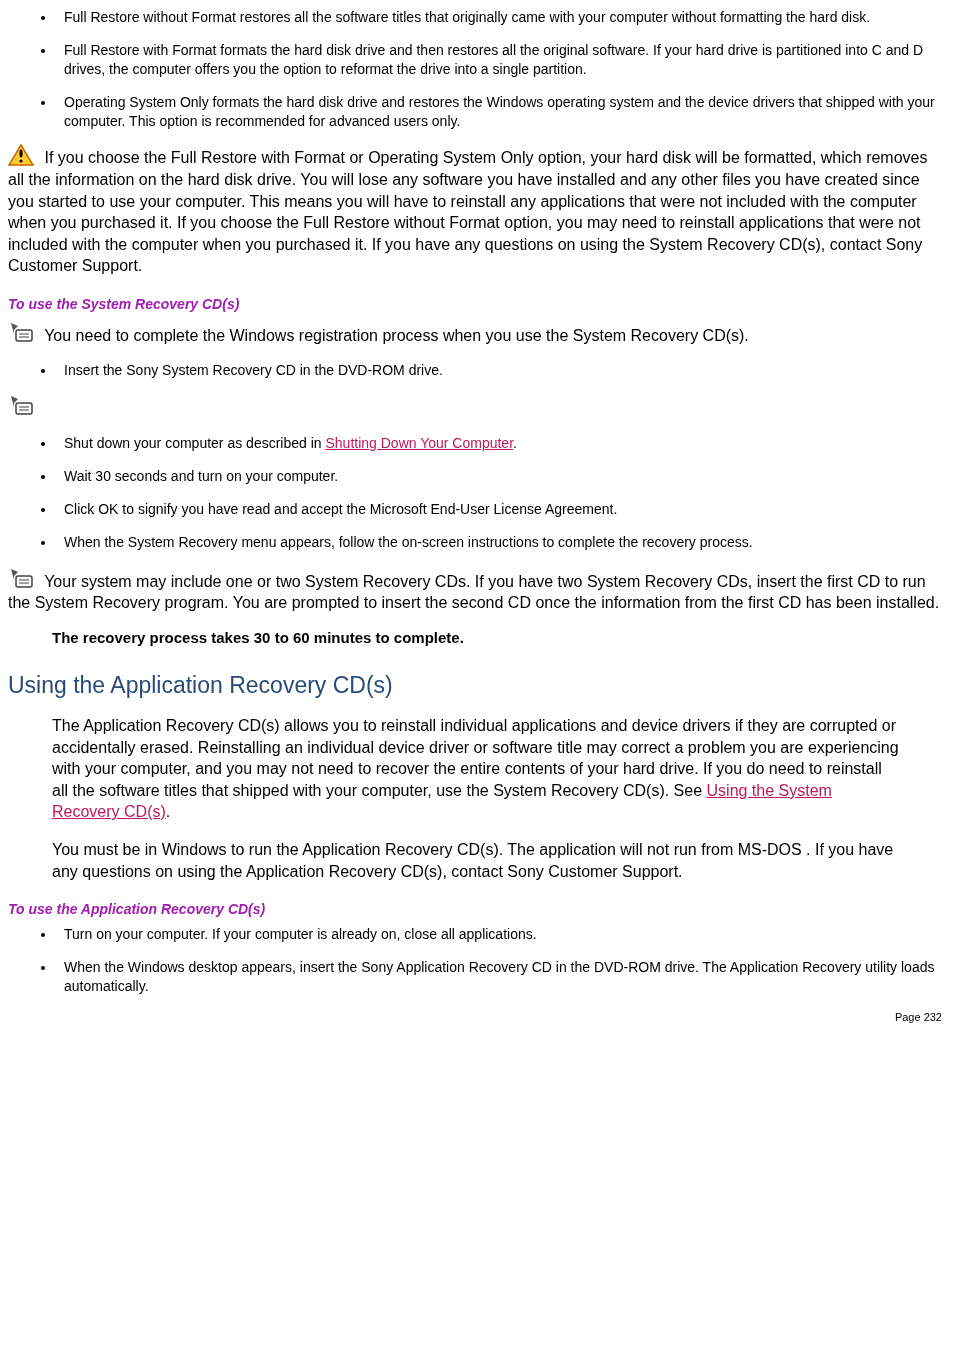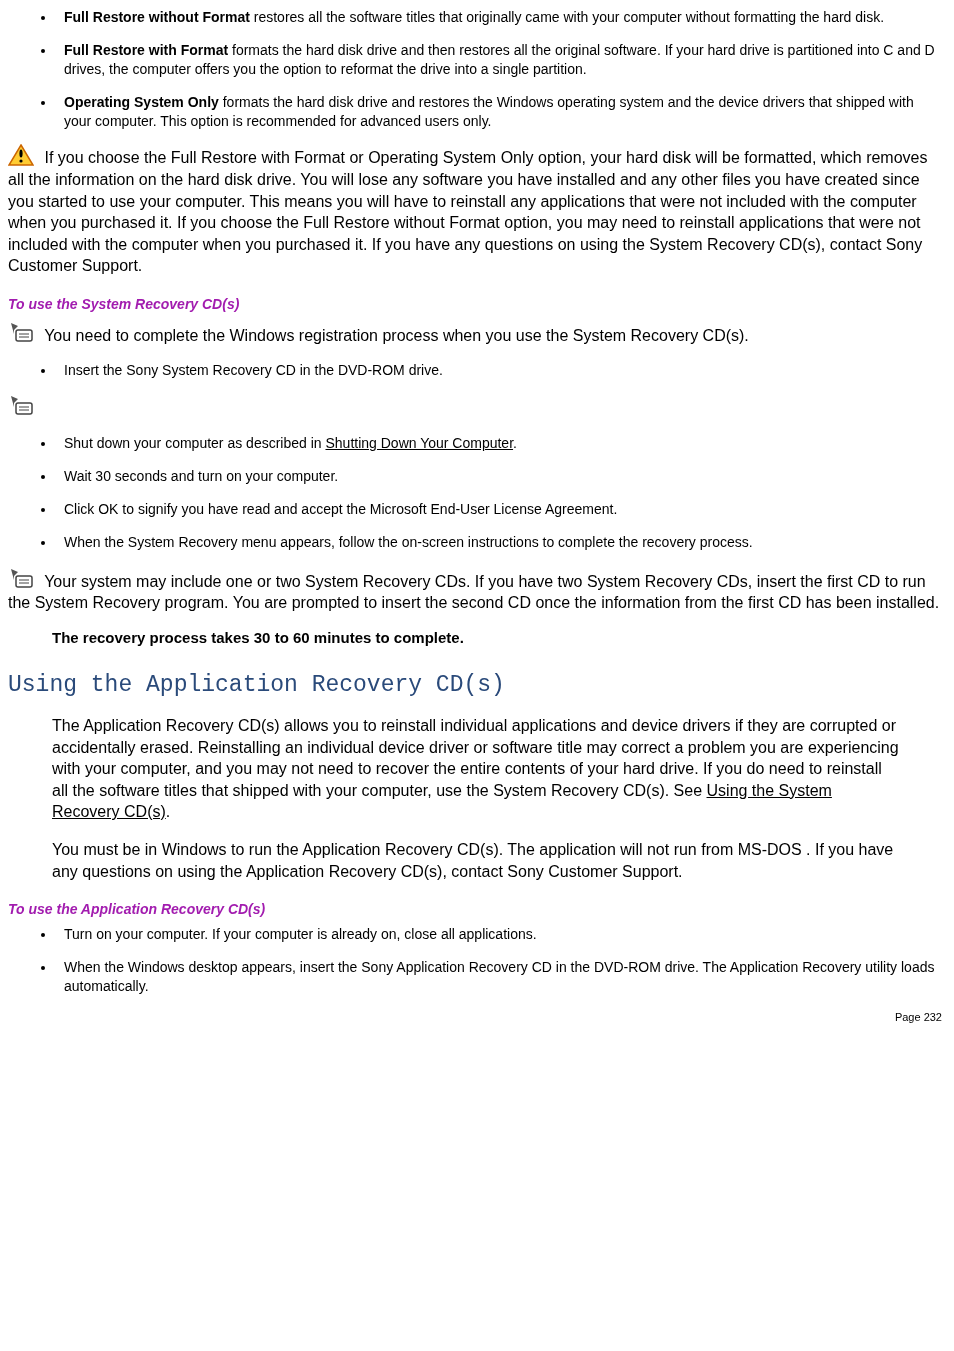--- a/index.html
+++ b/index.html
@@ -14,21 +14,21 @@
   }
   ul.bullets {
     list-style: disc;
     margin: 0 0 8px 0;
     padding-left: 48px;
   }
   ul.bullets li {
     margin-bottom: 14px;
     padding-left: 8px;
   }
-  .bold-term { font-weight: bold; }
+  .bold-term { font-weight: normal; }
   .icon-caution {
     display: inline-block;
     width: 26px;
     height: 22px;
     vertical-align: text-bottom;
     margin-right: 6px;
   }
   .icon-note {
     display: inline-block;
     width: 30px;
@@ -45,33 +45,32 @@
     font-weight: bold;
     font-style: italic;
     font-size: 14px;
     margin: 18px 0 6px 0;
   }
   .h2-heading {
     color: #2a4a7a;
     font-size: 23px;
     font-weight: normal;
     margin: 22px 0 14px 0;
-    font-family: Liberation Mono, monospace;
   }
   .body-para {
     margin: 8px 40px 16px 44px;
     font-size: 16px;
   }
   .body-para-noindent {
     margin: 8px 0 14px 44px;
     font-size: 15px;
     font-weight: bold;
   }
   a.link {
-    color: #000000;
+    color: #be185d;
     text-decoration: underline;
   }
   .page-num {
     text-align: right;
     font-weight: normal;
     font-size: 11px;
     margin-top: 6px;
   }
 </style>
 </head>

